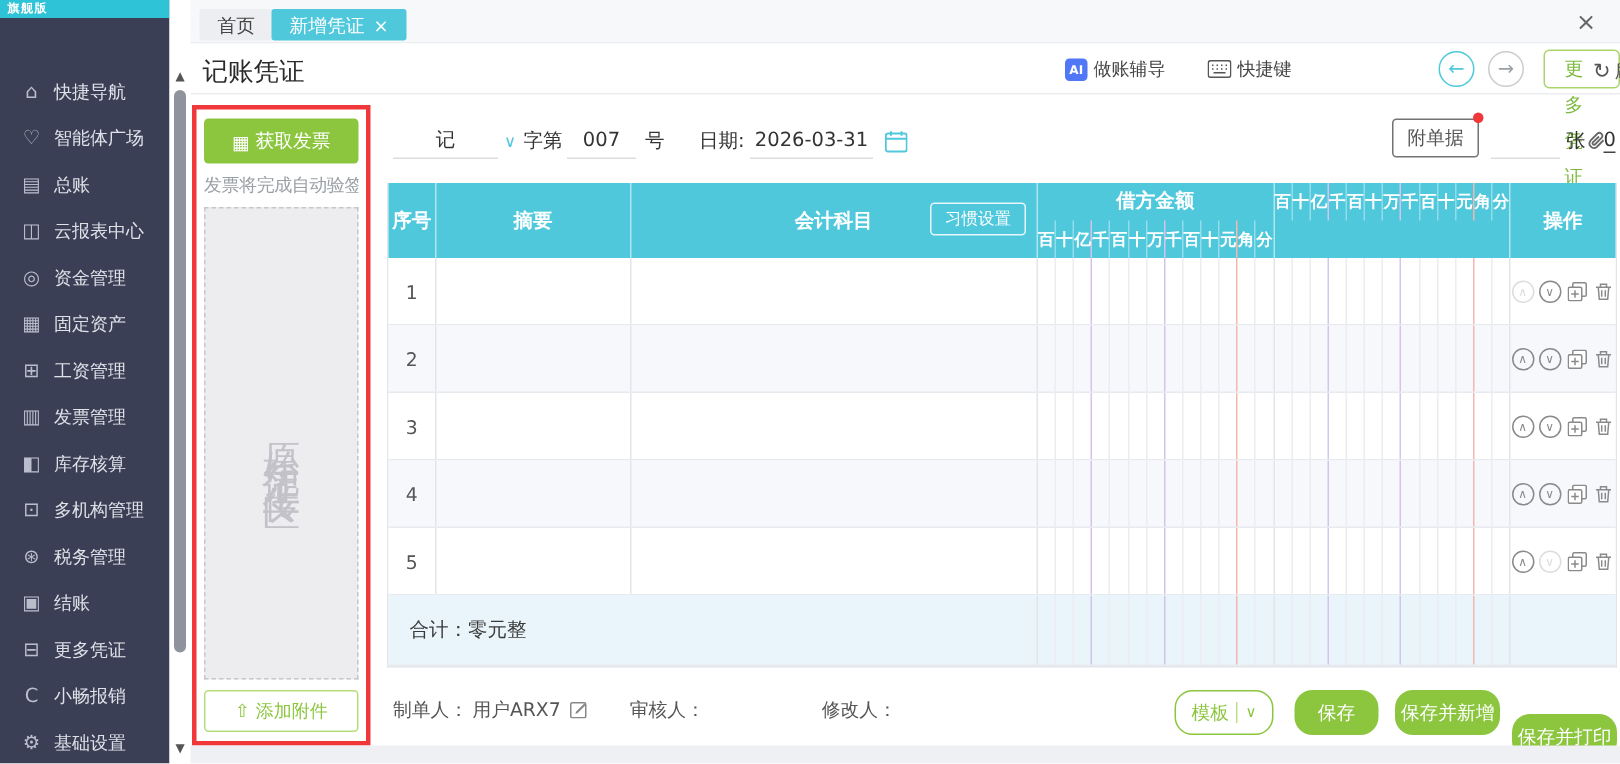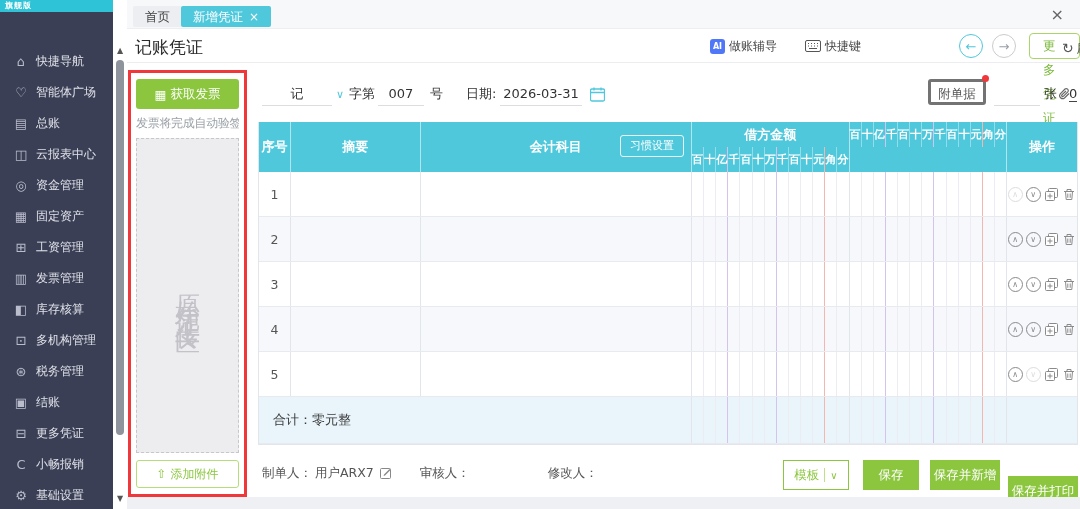--- a/index.html
+++ b/index.html
@@ -45,21 +45,21 @@
   .get-invoice { height:30px; flex:none; background:#8cc63f; color:#fff; border:none; border-radius:3px; font-size:12.5px; cursor:pointer; display:flex; align-items:center; justify-content:center; gap:4px; font-family:inherit; }
   .upload-hint { flex:none; margin-top:6px; font-size:12px; color:#9aa0a6; text-align:center; white-space:nowrap; letter-spacing:-.3px; overflow:hidden; }
   .upload-box { flex:1; margin-top:6px; background:#ededf0; border:1px dashed #c6c6cc; display:flex; align-items:center; justify-content:center; }
   .upload-watermark { writing-mode:vertical-rl; font-size:25px; color:#c2c2c8; letter-spacing:6px; }
   .add-attach { height:28px; flex:none; margin-top:7px; background:#fff; border:1px solid #b5dd7a; color:#8cc63f; border-radius:3px; font-size:12px; cursor:pointer; display:flex; align-items:center; justify-content:center; gap:4px; font-family:inherit; }
 
   
   .vh { position:absolute; top:82px; height:24px; display:flex; align-items:center; font-size:13px; color:#333; }
   .u-input { border-bottom:1px solid #ddd; text-align:center; height:24px; line-height:24px; }
   .chev { color:#4fc8dc; font-size:11px; }
-  .attach-btn { position:absolute; left:928px; top:79px; width:58px; height:26px; border:3px solid #737373; border-radius:3px; background:#fff; color:#555; font-size:12.5px; line-height:24px; text-align:center; cursor:pointer; }
+  .attach-btn { position:absolute; left:928px; top:79px; width:58px; height:26px; border:1px solid #737373; border-radius:3px; background:#fff; color:#555; font-size:12.5px; line-height:24px; text-align:center; cursor:pointer; }
   .red-dot { position:absolute; left:982px; top:75px; width:7px; height:7px; border-radius:50%; background:#f0383b; }
   .attach-num { border-bottom:1px solid #444; cursor:pointer; }
 
   
   .vtable { position:absolute; left:258px; top:122px; width:820px; height:323px; border:1px solid #e2e5ea; border-top:none; }
   .thead { position:absolute; left:0; top:0; right:0; height:50px; background:#4fc8dc; color:#fff; display:flex; font-weight:bold; }
   .th { border-right:1px solid rgba(255,255,255,.55); display:flex; align-items:center; justify-content:center; font-size:13px; }
   .th.seq { width:32px; } .th.sum { width:130px; } .th.acc { width:272px; position:relative; }
   .th.amt { width:158px; display:block; } .th.ops { width:70px; border-right:none; }
   .amt-label { height:25px; line-height:25px; text-align:center; font-size:13px; }
@@ -83,21 +83,21 @@
   .op.circle { border:1px solid #8a8a8a; border-radius:50%; font-size:8px; color:#8a8a8a; }
   .op.circle.dis { border-color:#ddd; color:#ddd; cursor:default; }
   .total-row { position:absolute; left:0; top:275px; right:0; height:47px; background:#e9f5fa; border-bottom:1px solid #e7eaef; display:flex; }
   .total-label { width:434px; display:flex; align-items:center; padding-left:14px; font-size:13px; color:#3a3a3a; border-right:1px solid #e2e5ea; }
   .total-amt { width:158px; display:flex; border-right:1px solid #e2e5ea; }
   .total-ops { width:70px; }
 
   
   .vfooter { position:absolute; left:258px; top:445px; height:56px; display:flex; align-items:center; font-size:12.5px; color:#555; }
   .vfooter .fitem { display:flex; align-items:center; gap:3px; }
-  .btn { position:absolute; top:460px; height:30px; border-radius:0; font-size:12.5px; cursor:pointer; border:none; font-family:inherit; }
+  .btn { position:absolute; top:460px; height:30px; border-radius:12px; font-size:12.5px; cursor:pointer; border:none; font-family:inherit; }
   .btn.green { background:#8cc63f; color:#fff; }
   .btn.tpl { left:783px; width:66px; background:#fff; border:1px solid #8cc63f; color:#8cc63f; display:flex; align-items:center; justify-content:center; gap:5px; }
   .btn.tpl .sep { width:1px; height:14px; background:#bfe08a; }
   .btn.save { left:863px; width:56px; }
   .btn.savenew { left:930px; width:70px; }
   .btn.saveprint { left:1008px; width:70px;margin-top:16px; }
   .bottom-strip { position:absolute; left:127px; top:497px; right:0; height:12px; background:#eef0f4; }
 </style>
 </head>
 <body>

